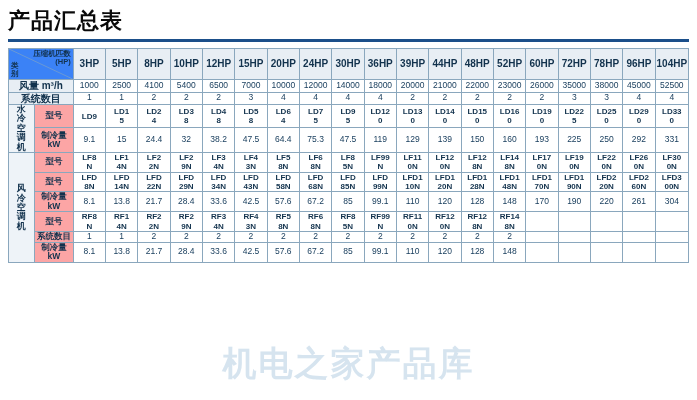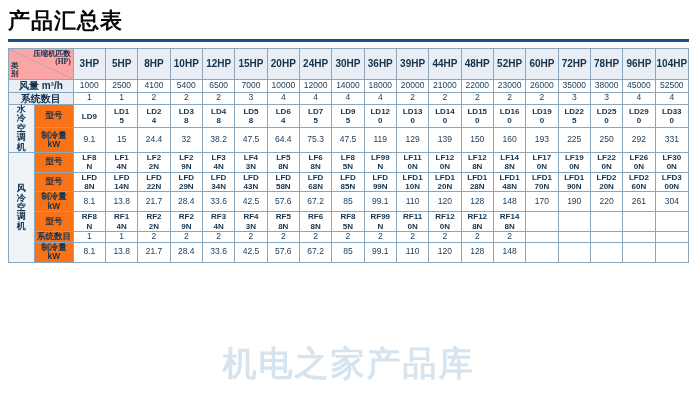--- a/index.html
+++ b/index.html
@@ -65,30 +65,29 @@
     background:#e8eef4;
     font-size:10px;
   }
   td.rowlabel{
     background:#eef3f8;
     width:26px;
     font-size:9.5px;
     letter-spacing:1px;
   }
   td.sublabel{
-    background:#f97316;
+    background:#fca5a5;
     width:38px;
     font-size:8.5px;
   }
   td.corner{
-    background:#fca5a5;
+    background:#3b82f6;
     padding:0;
     position:relative;
     height:30px;
-    font-family:Liberation Serif, serif;
   }
   .corner-wrap{position:relative;width:100%;height:100%;}
   .corner-wrap .diag{
     position:absolute;left:0;top:0;width:100%;height:100%;
   }
   .corner-wrap .tr{
     position:absolute;right:2px;top:1px;font-size:7.5px;line-height:1.1;text-align:right;
   }
   .corner-wrap .bl{
     position:absolute;left:2px;bottom:1px;font-size:7.5px;line-height:1.1;text-align:left;

